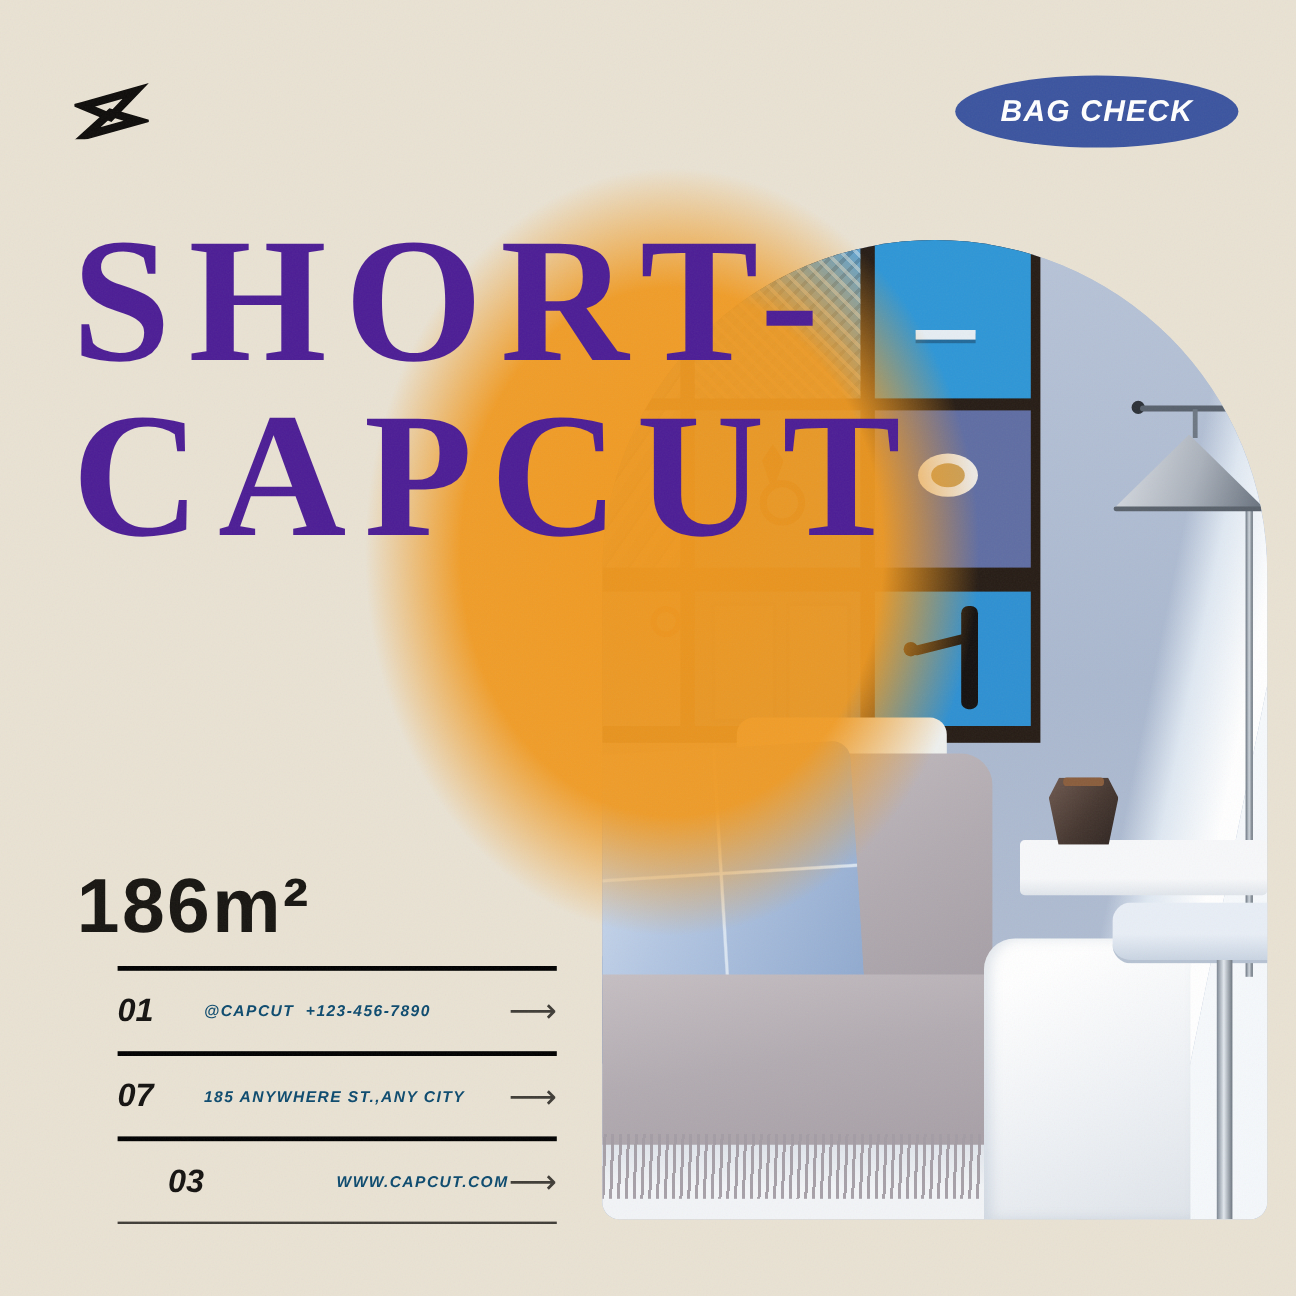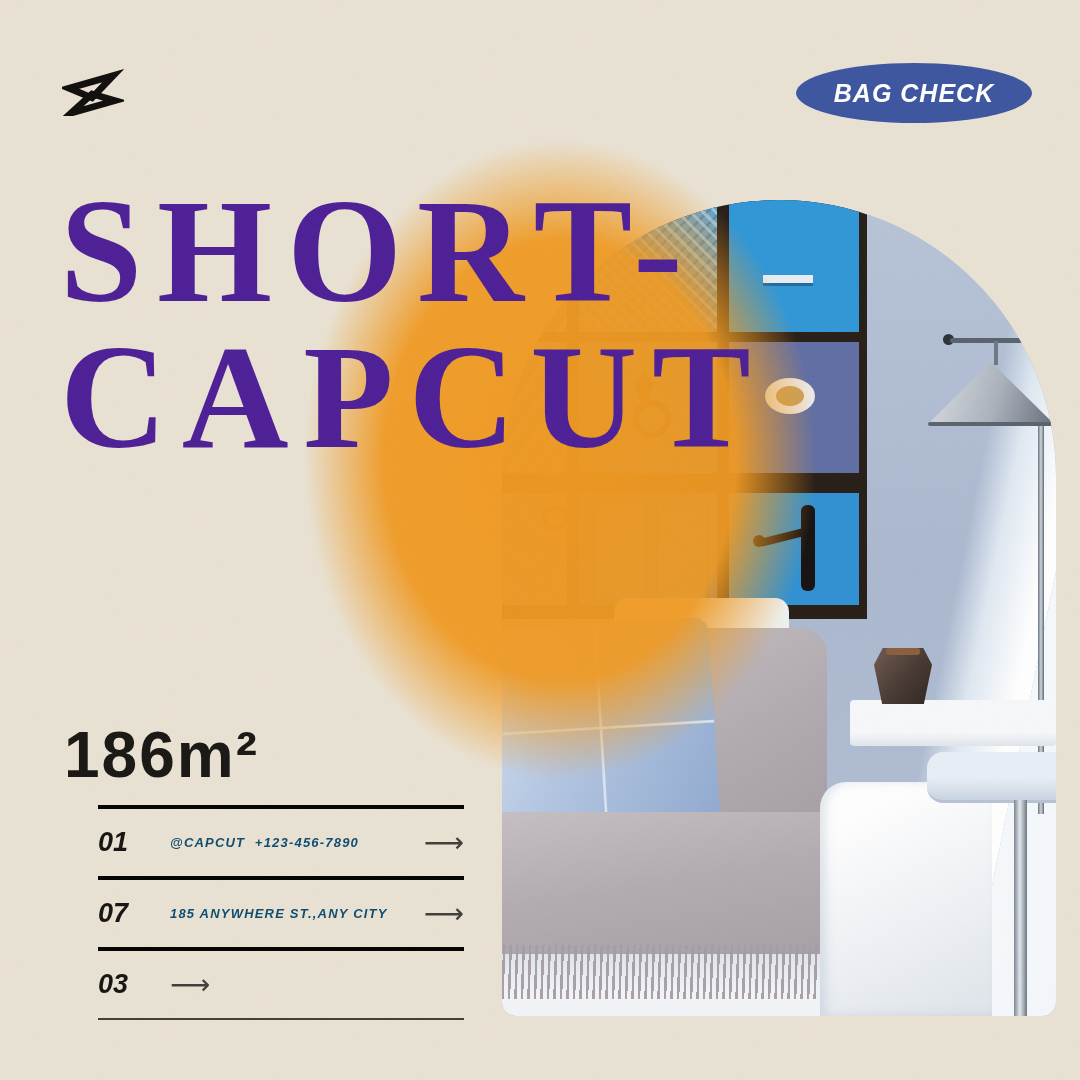--- a/index.html
+++ b/index.html
@@ -106,21 +106,21 @@
   
   .headline{position:absolute;left:60px;top:178px;color:#4c1d95;
             font-family:"Liberation Serif",serif;font-weight:700;font-size:148px;
             line-height:146px;letter-spacing:.1em;white-space:nowrap;}
 
   
   .area{position:absolute;left:64px;top:718px;font-size:64px;font-weight:600;
         color:#171511;letter-spacing:2px;}
   .contact{position:absolute;left:64px;top:805px;width:400px;}
   .row{display:flex;align-items:center;height:67px;border-top:4px solid #000000;margin-left:34px;}
-  .row:last-child{border-bottom:2px solid #403d37;}
+  .row:last-child{border-bottom:2px solid #403d37;text-align:right;}
   .row-num{width:72px;font-size:27px;font-style:italic;font-weight:600;color:#141210;}
   .row-text{flex:1;font-size:13px;font-style:italic;font-weight:700;color:#0c4a6e;
             letter-spacing:1.2px;white-space:pre;}
   .row-arrow{font-family:"DejaVu Sans",sans-serif;font-size:28px;color:#3f3c36;font-weight:400;}
 
   .noise{position:absolute;inset:0;opacity:.06;pointer-events:none;}
 </style>
 </head>
 <body>
 
@@ -217,20 +217,21 @@
       <span class="row-text">@CAPCUT  +123-456-7890</span>
       <span class="row-arrow">⟶</span>
     </div>
     <div class="row">
       <span class="row-num">07</span>
       <span class="row-text">185 ANYWHERE ST.,ANY CITY</span>
       <span class="row-arrow">⟶</span>
     </div>
     <div class="row">
       <span class="row-num">03</span>
+      <span class="row-text">WWW.CAPCUT.COM</span>
       <span class="row-arrow">⟶</span>
     </div>
   </div>
 
   <svg class="noise" width="1080" height="1080">
     <filter id="n">
         <feTurbulence type="fractalNoise" baseFrequency="0.8" numOctaves="2"></feTurbulence>
       </filter>
     <rect width="1080" height="1080" filter="url(#n)"></rect>
   </svg>

